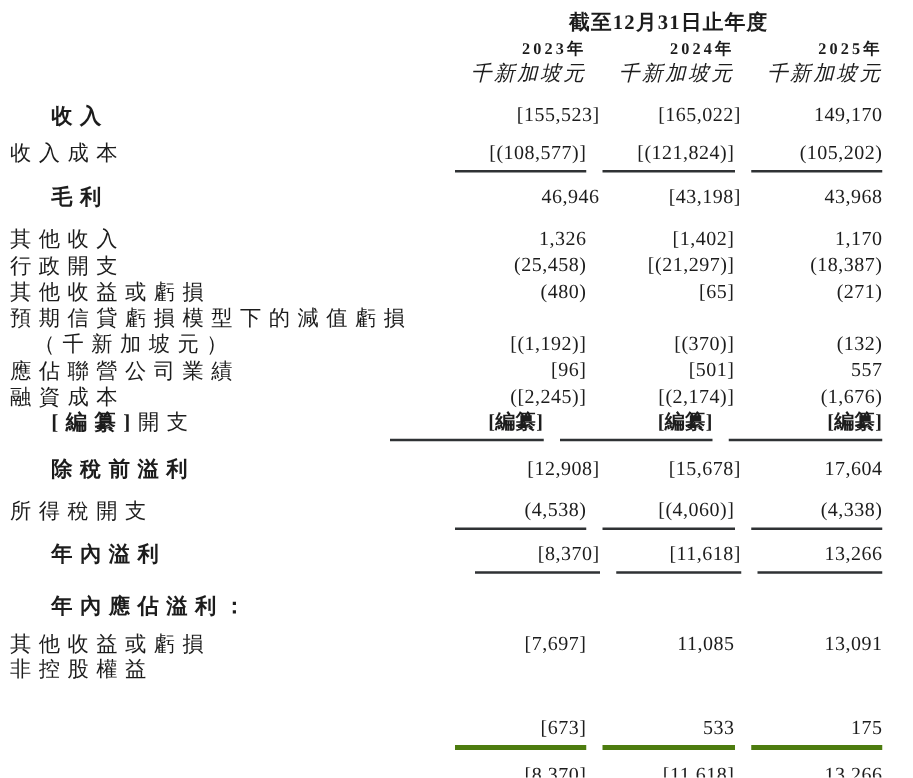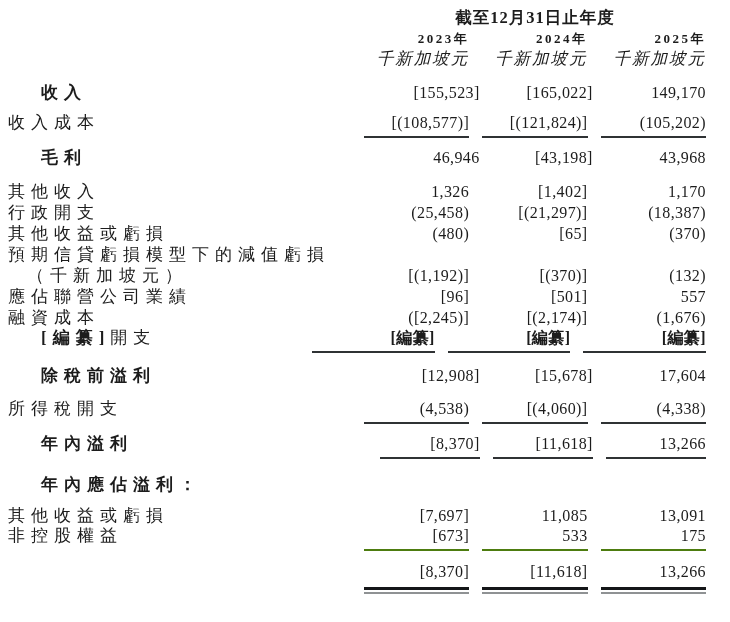--- a/index.html
+++ b/index.html
@@ -55,21 +55,21 @@
   .sp15 { height: 15px; }
   .mb11 { margin-bottom: 11px; }
   .mb12 { margin-bottom: 12px; }
   .mb14 { margin-bottom: 14px; }
   .mb15 { margin-bottom: 15px; }
   .mb17 { margin-bottom: 17px; }
 
   
   .rulerow .num { border-bottom: 2px solid #2f3234; padding-bottom: 4px; text-align: right; }
   .rulerow .lbl { padding-bottom: 6px; }
-  .rulerow3 .num { border-bottom: 2px solid #4d7c0f; padding-bottom: 3px; }
+  .rulerow3 .num { border-bottom: 4px solid #4d7c0f; padding-bottom: 3px; margin-top: 47px; }
   .rulerow3 .lbl { padding-bottom: 5px; }
 
   .dblrow .num {
     border-bottom: 3px solid #141618;
     padding-bottom: 6px;
     position: relative;
   }
   .dblrow .num::after {
     content: "";
     position: absolute;
@@ -136,21 +136,21 @@
     <div class="lbl">行政開支</div>
     <div class="num">(25,458)</div>
     <div class="num">[(21,297)]</div>
     <div class="num">(18,387)</div>
   </div>
 
   <div class="row">
     <div class="lbl">其他收益或虧損</div>
     <div class="num">(480)</div>
     <div class="num">[65]</div>
-    <div class="num">(370)</div>
+    <div class="num">(271)</div>
   </div>
 
   <div class="row bottom">
     <div class="lbl">
       <div>預期信貸虧損模型下的減值虧損</div>
       <div class="indent2">（千新加坡元）</div>
     </div>
     <div class="num">[(1,192)]</div>
     <div class="num">[(370)]</div>
     <div class="num">(132)</div>

